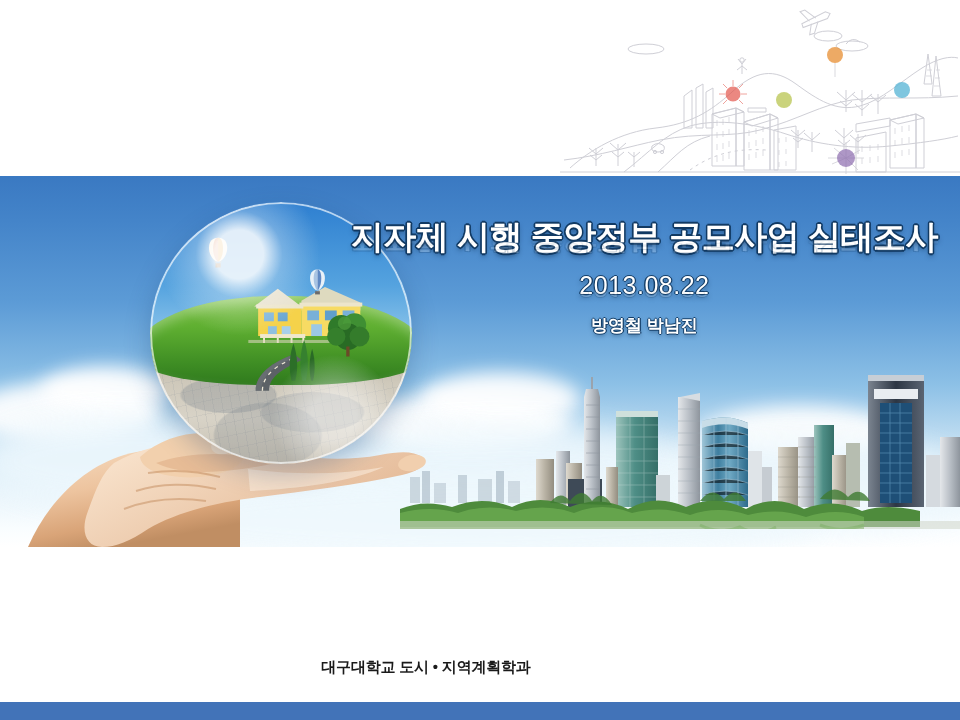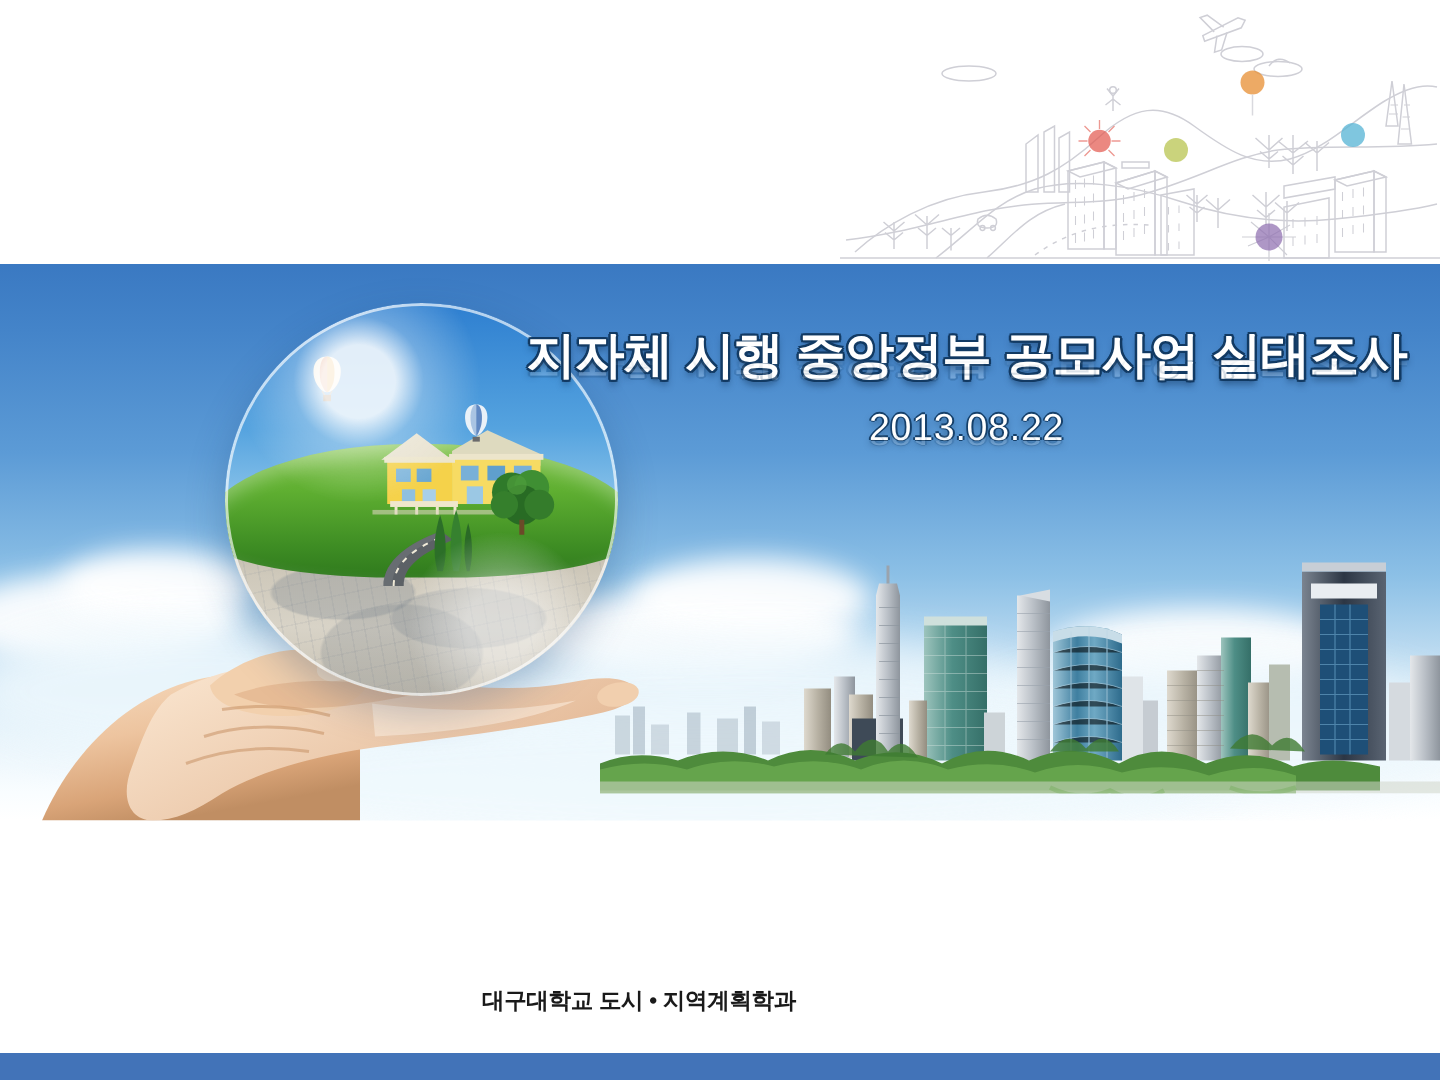--- a/index.html
+++ b/index.html
@@ -480,19 +480,20 @@
       <div class="maintitle">
         <span>지자체 시행 중앙정부 공모사업 실태조사</span>
         <span class="refl">지자체 시행 중앙정부 공모사업 실태조사</span>
       </div>
       <div class="datewrap">
         <div class="dateline">
           <span>2013.08.22</span>
           <span class="refl">2013.08.22</span>
         </div>
       </div>
+      <div class="authors">방영철 박남진</div>
     </div>
   </div>
 
   <div class="footer">대구대학교 도시 • 지역계획학과</div>
   <div class="bottombar"></div>
 
 </div>
 
 </body></html>

